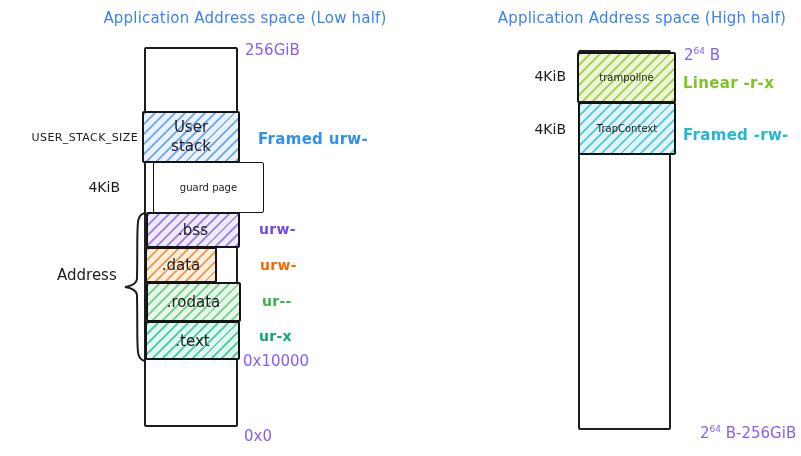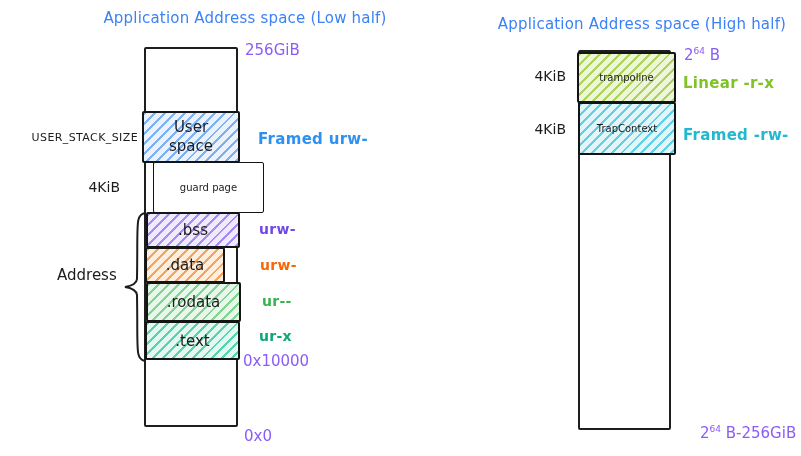--- a/index.html
+++ b/index.html
@@ -37,32 +37,32 @@
 </head>
 <body>
 
 <div class="canvas">
 
   <div class="title" style="left:95px; top:9px; width:300px;">Application Address space (Low half)</div>
 
   <div class="col-outline" style="left:144px; top:47px; width:94px; height:380px;"></div>
 
   <div class="block hatch-blue thick" style="left:142px; top:111px; width:98px; height:52px;">
-    <span class="wrap2">User space</span>
+    <span class="wrap2">User stack</span>
   </div>
 
   <div class="block plain small-text" style="left:153px; top:162px; width:111px; height:51px;">
     <span>guard page</span>
   </div>
 
   <div class="block hatch-purple" style="left:146px; top:212px; width:94px; height:36px;">
     <span>.bss</span>
   </div>
 
-  <div class="block hatch-orange" style="left:145px; top:247px; width:80px; height:36px;">
+  <div class="block hatch-orange" style="left:145px; top:247px; width:72px; height:36px;">
     <span>.data</span>
   </div>
 
   <div class="block hatch-green" style="left:146px; top:282px; width:95px; height:40px;">
     <span>.rodata</span>
   </div>
 
   <div class="block hatch-teal" style="left:145px; top:321px; width:95px; height:39px;">
     <span>.text</span>
   </div>
@@ -78,21 +78,21 @@
   <div class="perm" style="left: 259px; top: 328px; color: rgb(12, 166, 120);">ur-x</div>
 
   <div class="mono-label" style="left:8px; top:131px; width:130px; text-align:right;">USER_STACK_SIZE</div>
   <div class="size-label" style="left:60px; top:179px; width:60px;">4KiB</div>
   <div class="abs" style="left:57px; top:266px; font-size:15px;">Address</div>
 
   <svg class="abs" style="left:123px; top:211px;" width="24" height="152" viewBox="0 0 24 152">
     <path d="M22 2 C12 4 15 12 14 68 C13.5 74 5 75.5 2 76 C5 76.5 13.5 78 14 84 C15 140 12 148 22 150" fill="none" stroke="#1c1c1c" stroke-width="2" stroke-linecap="round"></path>
   </svg>
 
-  <div class="title" style="left:487px; top:15px; width:310px;">Application Address space (High half)</div>
+  <div class="title" style="left:487px; top:9px; width:310px;">Application Address space (High half)</div>
 
   <div class="col-outline" style="left:578px; top:50px; width:93px; height:380px;"></div>
 
   <div class="block hatch-yellowgreen thick small-text" style="left:577px; top:52px; width:99px; height:51px;">
     <span>trampoline</span>
   </div>
 
   <div class="block hatch-cyan thick small-text" style="left:578px; top:102px; width:98px; height:53px;">
     <span>TrapContext</span>
   </div>

